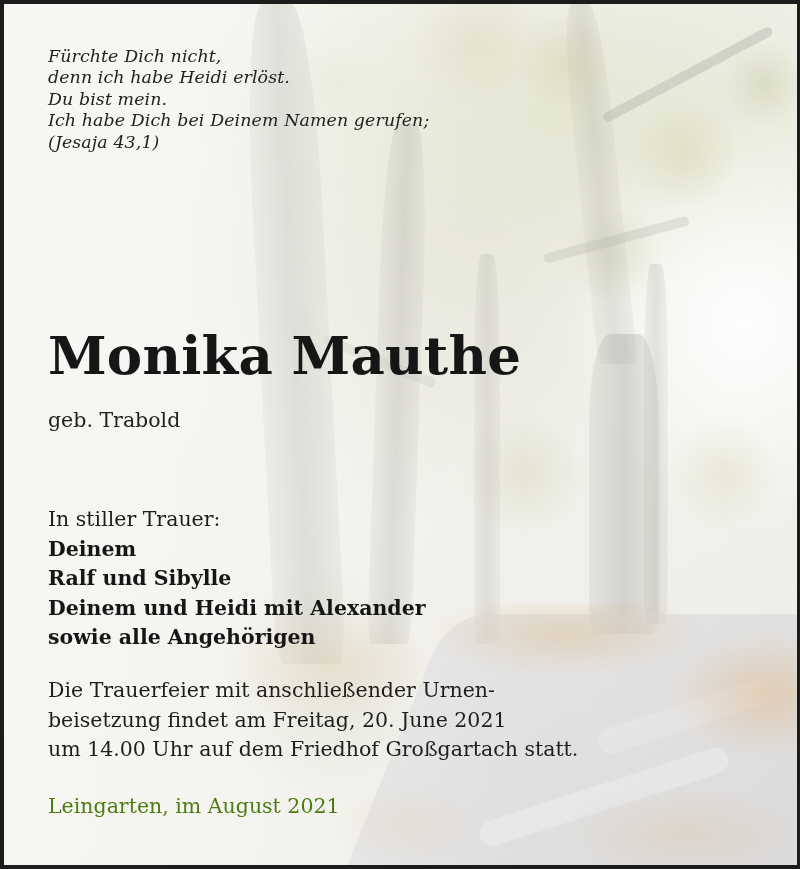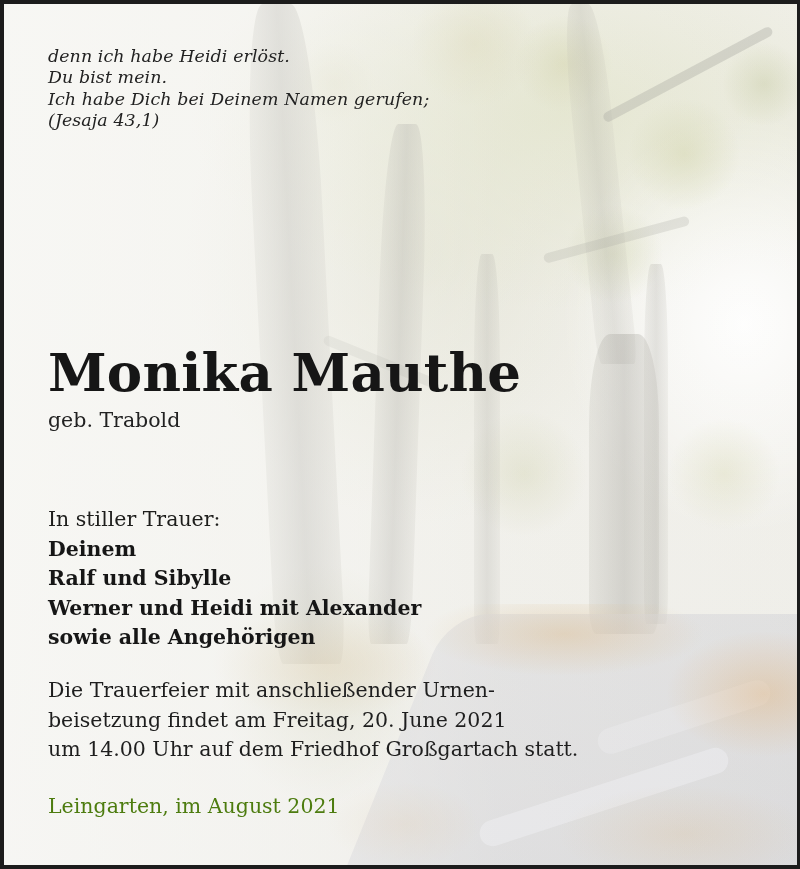--- a/index.html
+++ b/index.html
@@ -71,21 +71,21 @@
 
     
     .content {
       position: absolute; left: 44px; top: 42px; right: 20px;
       font-family: "DejaVu Serif", "Liberation Serif", serif;
       color: #1d1d1b;
     }
     .verse { font-style: italic; font-size: 17.4px; line-height: 21.4px; color: #222; letter-spacing: 0.1px; }
     .verse div { white-space: nowrap; }
     .intro { position: absolute; top: 160px; font-size: 20.5px; line-height: 29.5px; color: #1f1f1f; white-space: nowrap; }
-    .name { position: absolute; top: 295px; font-size: 53px; font-weight: bold; color: #161616; letter-spacing: 0.2px; white-space: nowrap; }
+    .name { position: absolute; top: 278px; font-size: 53px; font-weight: bold; color: #161616; letter-spacing: 0.2px; white-space: nowrap; }
     .maiden { position: absolute; top: 362px; font-size: 20.5px; color: #222; white-space: nowrap; }
     .dates { position: absolute; top: 398px; font-size: 21.5px; color: #1d1d1d; white-space: nowrap; }
     .dates .gap { display: inline-block; width: 26px; }
     .mourners { position: absolute; top: 459px; font-size: 20.5px; line-height: 29.5px; white-space: nowrap; }
     .mourners .bold { font-weight: bold; color: #161616; }
     .funeral { position: absolute; top: 630px; font-size: 20.5px; line-height: 29.5px; white-space: nowrap; color: #1e1e1e; }
     .closing { position: absolute; top: 748px; font-size: 20.5px; white-space: nowrap; color: #4d7c0f; }
   </style>
 </head>
 <body>
@@ -106,35 +106,36 @@
     <div class="grass-left"></div>
     <div class="path"></div>
     <div class="path-streak s1"></div>
     <div class="path-streak s2"></div>
     <div class="ground"></div>
     <div class="wash"></div>
   </div>
 
   <div class="content">
     <div class="verse">
+      <div>Fürchte Dich nicht,</div>
       <div>denn ich habe Heidi erlöst.</div>
       <div>Du bist mein.</div>
       <div>Ich habe Dich bei Deinem Namen gerufen;</div>
       <div>(Jesaja 43,1)</div>
     </div>
 
 
     <div class="name">Monika Mauthe</div>
     <div class="maiden">geb. Trabold</div>
 
     <div class="mourners">
       <div>In stiller Trauer:</div>
       <div class="bold">Deinem</div>
       <div class="bold">Ralf und Sibylle</div>
-      <div class="bold">Werner und Heidi mit Alexander</div>
+      <div class="bold">Deinem und Heidi mit Alexander</div>
       <div class="bold">sowie alle Angehörigen</div>
     </div>
 
     <div class="funeral">
       <div>Die Trauerfeier mit anschließender Urnen-</div>
       <div>beisetzung findet am Freitag, 20. June 2021</div>
       <div>um 14.00 Uhr auf dem Friedhof Großgartach statt.</div>
     </div>
 
     <div class="closing">Leingarten, im August 2021</div>

